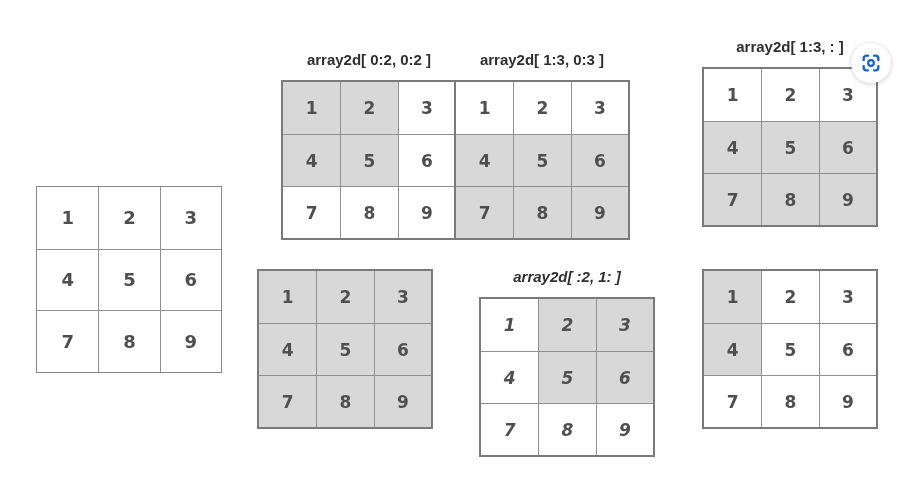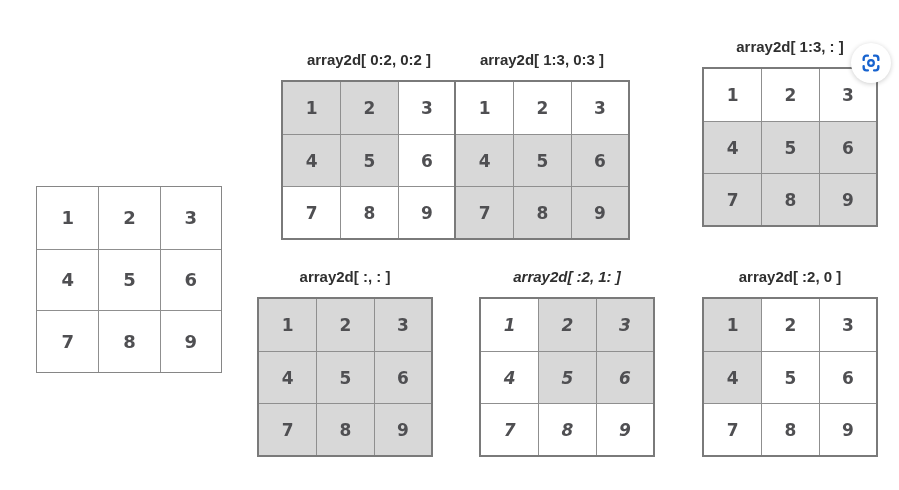--- a/index.html
+++ b/index.html
@@ -117,21 +117,20 @@
       <div class="cell hl">4</div>
       <div class="cell hl">5</div>
       <div class="cell hl">6</div>
       <div class="cell hl">7</div>
       <div class="cell hl">8</div>
       <div class="cell hl">9</div>
     </div>
   </section>
 
   <section class="panel p4">
-    <h3 class="ptitle">array2d[ :, : ]</h3>
     <div class="grid small-grid">
       <div class="cell hl">1</div>
       <div class="cell hl">2</div>
       <div class="cell hl">3</div>
       <div class="cell hl">4</div>
       <div class="cell hl">5</div>
       <div class="cell hl">6</div>
       <div class="cell hl">7</div>
       <div class="cell hl">8</div>
       <div class="cell hl">9</div>
@@ -147,21 +146,20 @@
       <div class="cell">4</div>
       <div class="cell hl">5</div>
       <div class="cell hl">6</div>
       <div class="cell">7</div>
       <div class="cell">8</div>
       <div class="cell">9</div>
     </div>
   </section>
 
   <section class="panel p6">
-    <h3 class="ptitle">array2d[ :2, 0 ]</h3>
     <div class="grid small-grid">
       <div class="cell hl">1</div>
       <div class="cell">2</div>
       <div class="cell">3</div>
       <div class="cell hl">4</div>
       <div class="cell">5</div>
       <div class="cell">6</div>
       <div class="cell">7</div>
       <div class="cell">8</div>
       <div class="cell">9</div>

